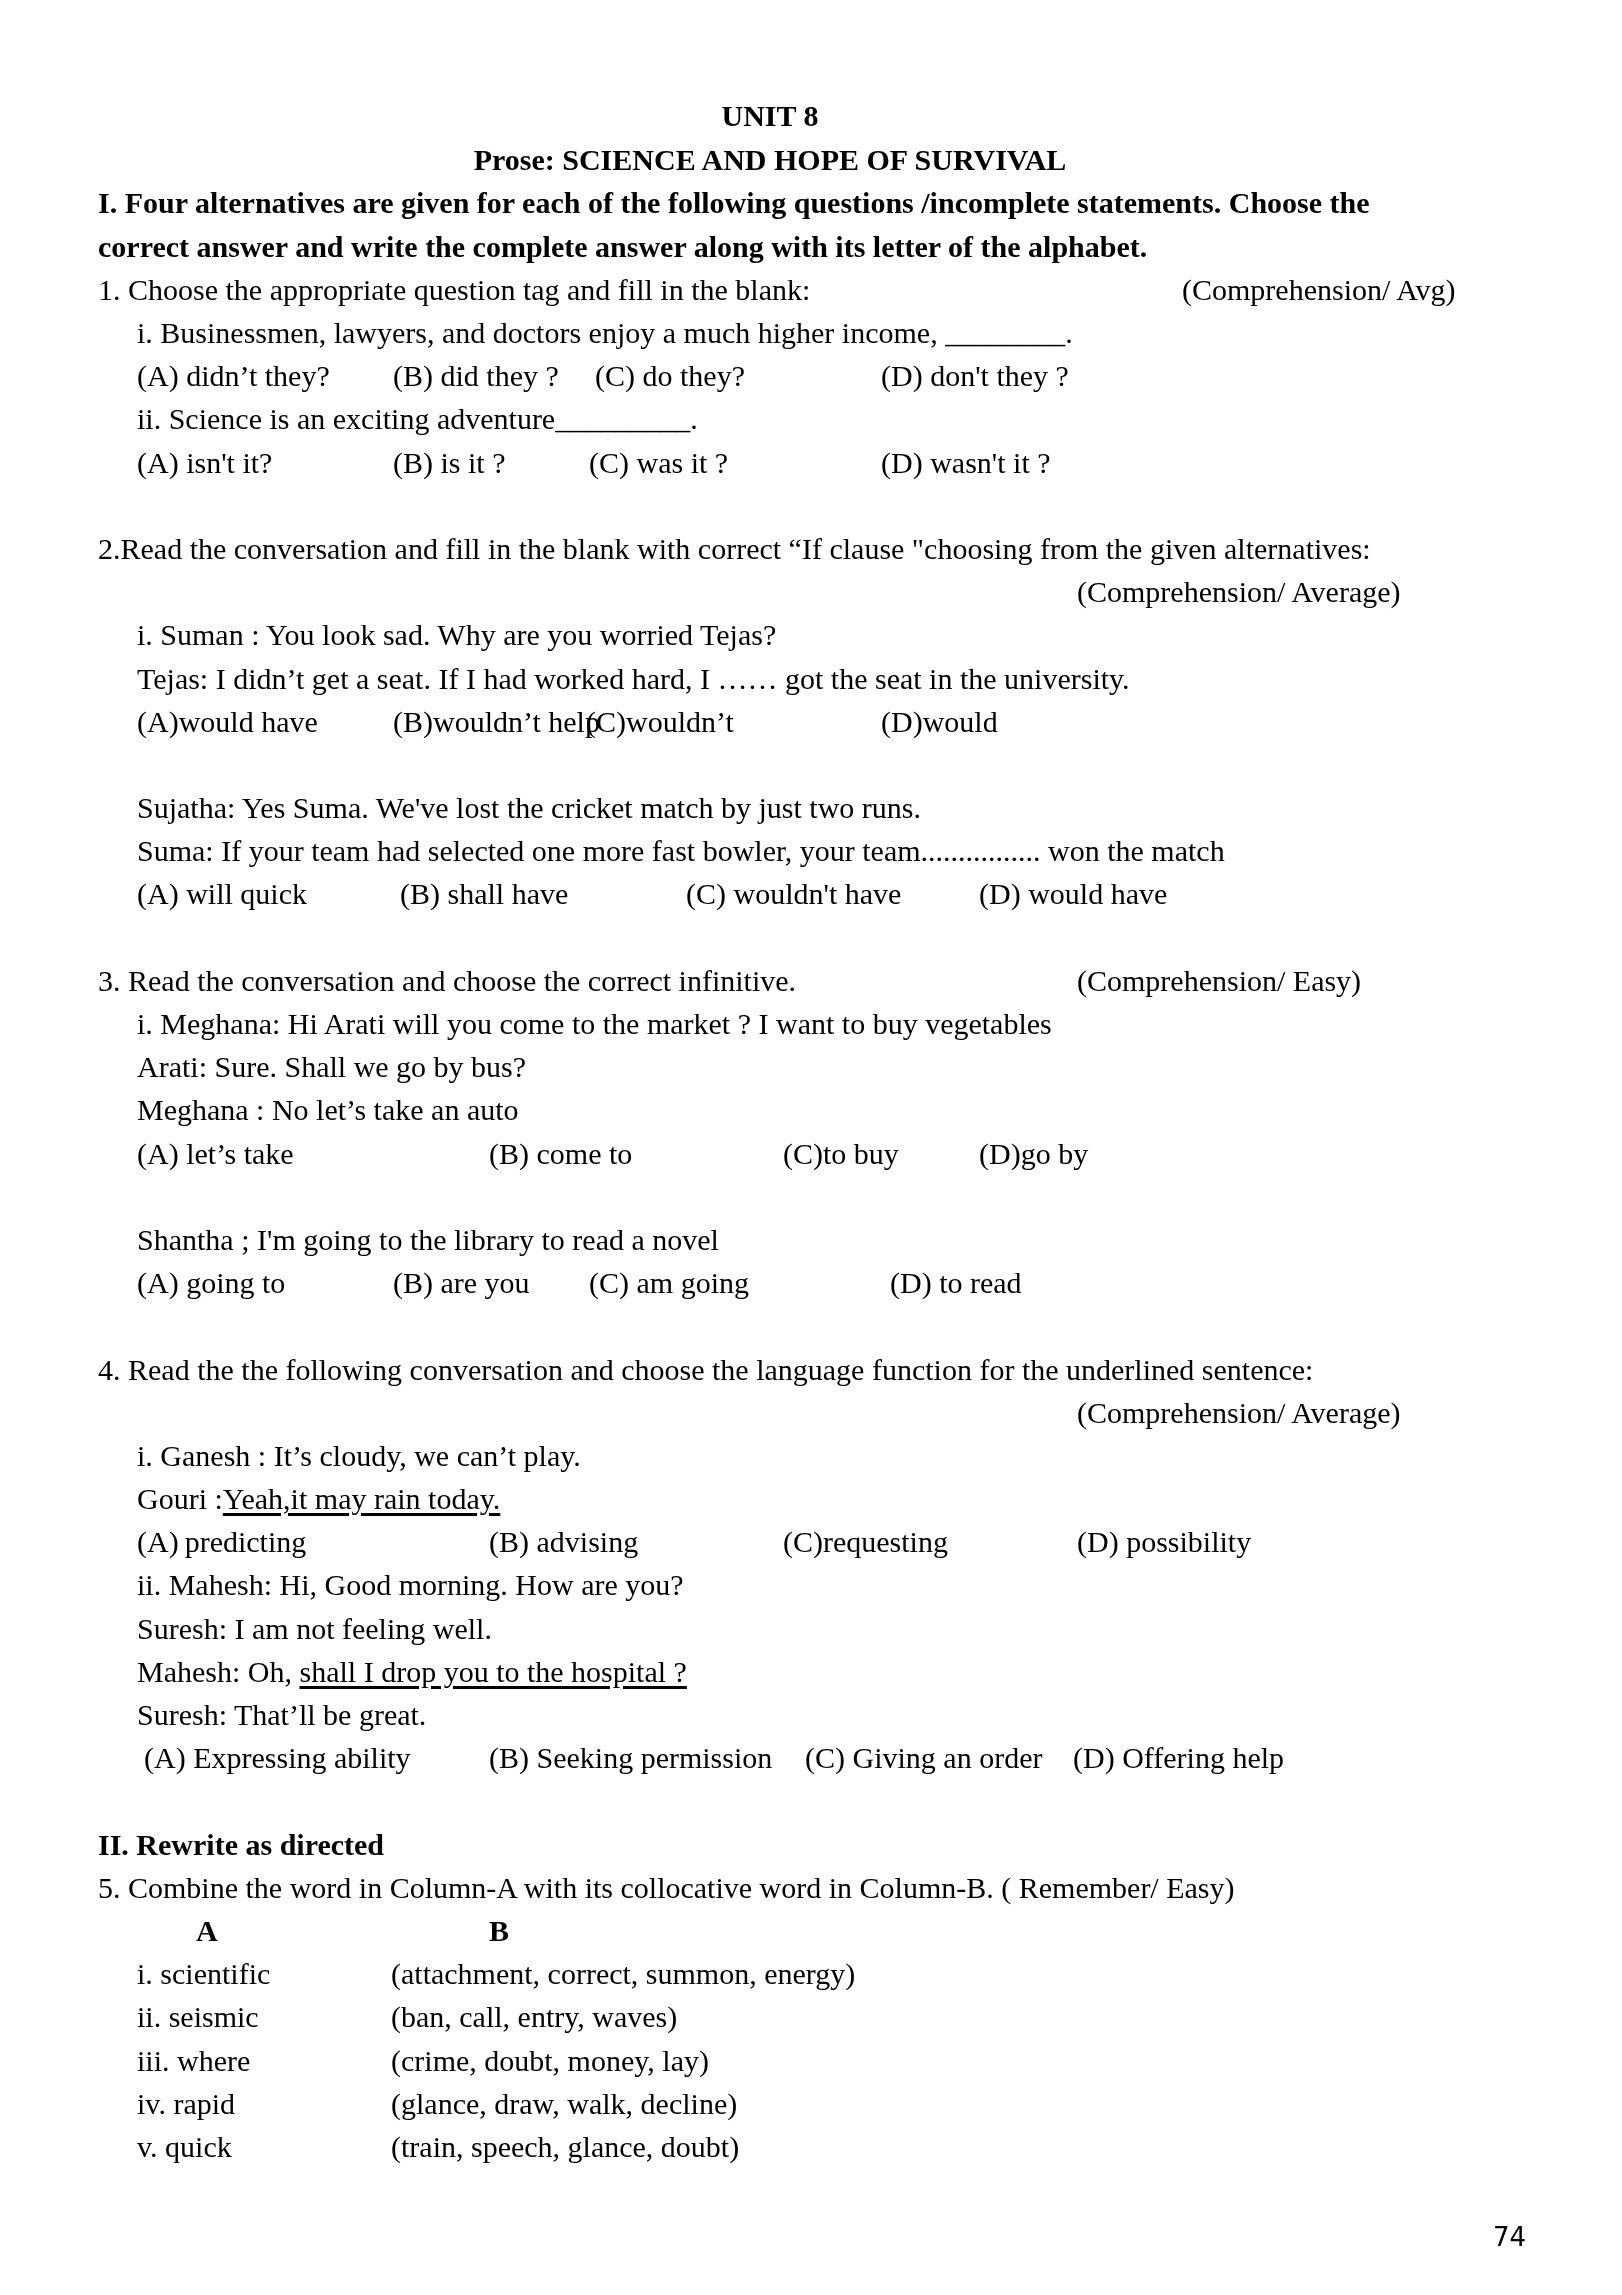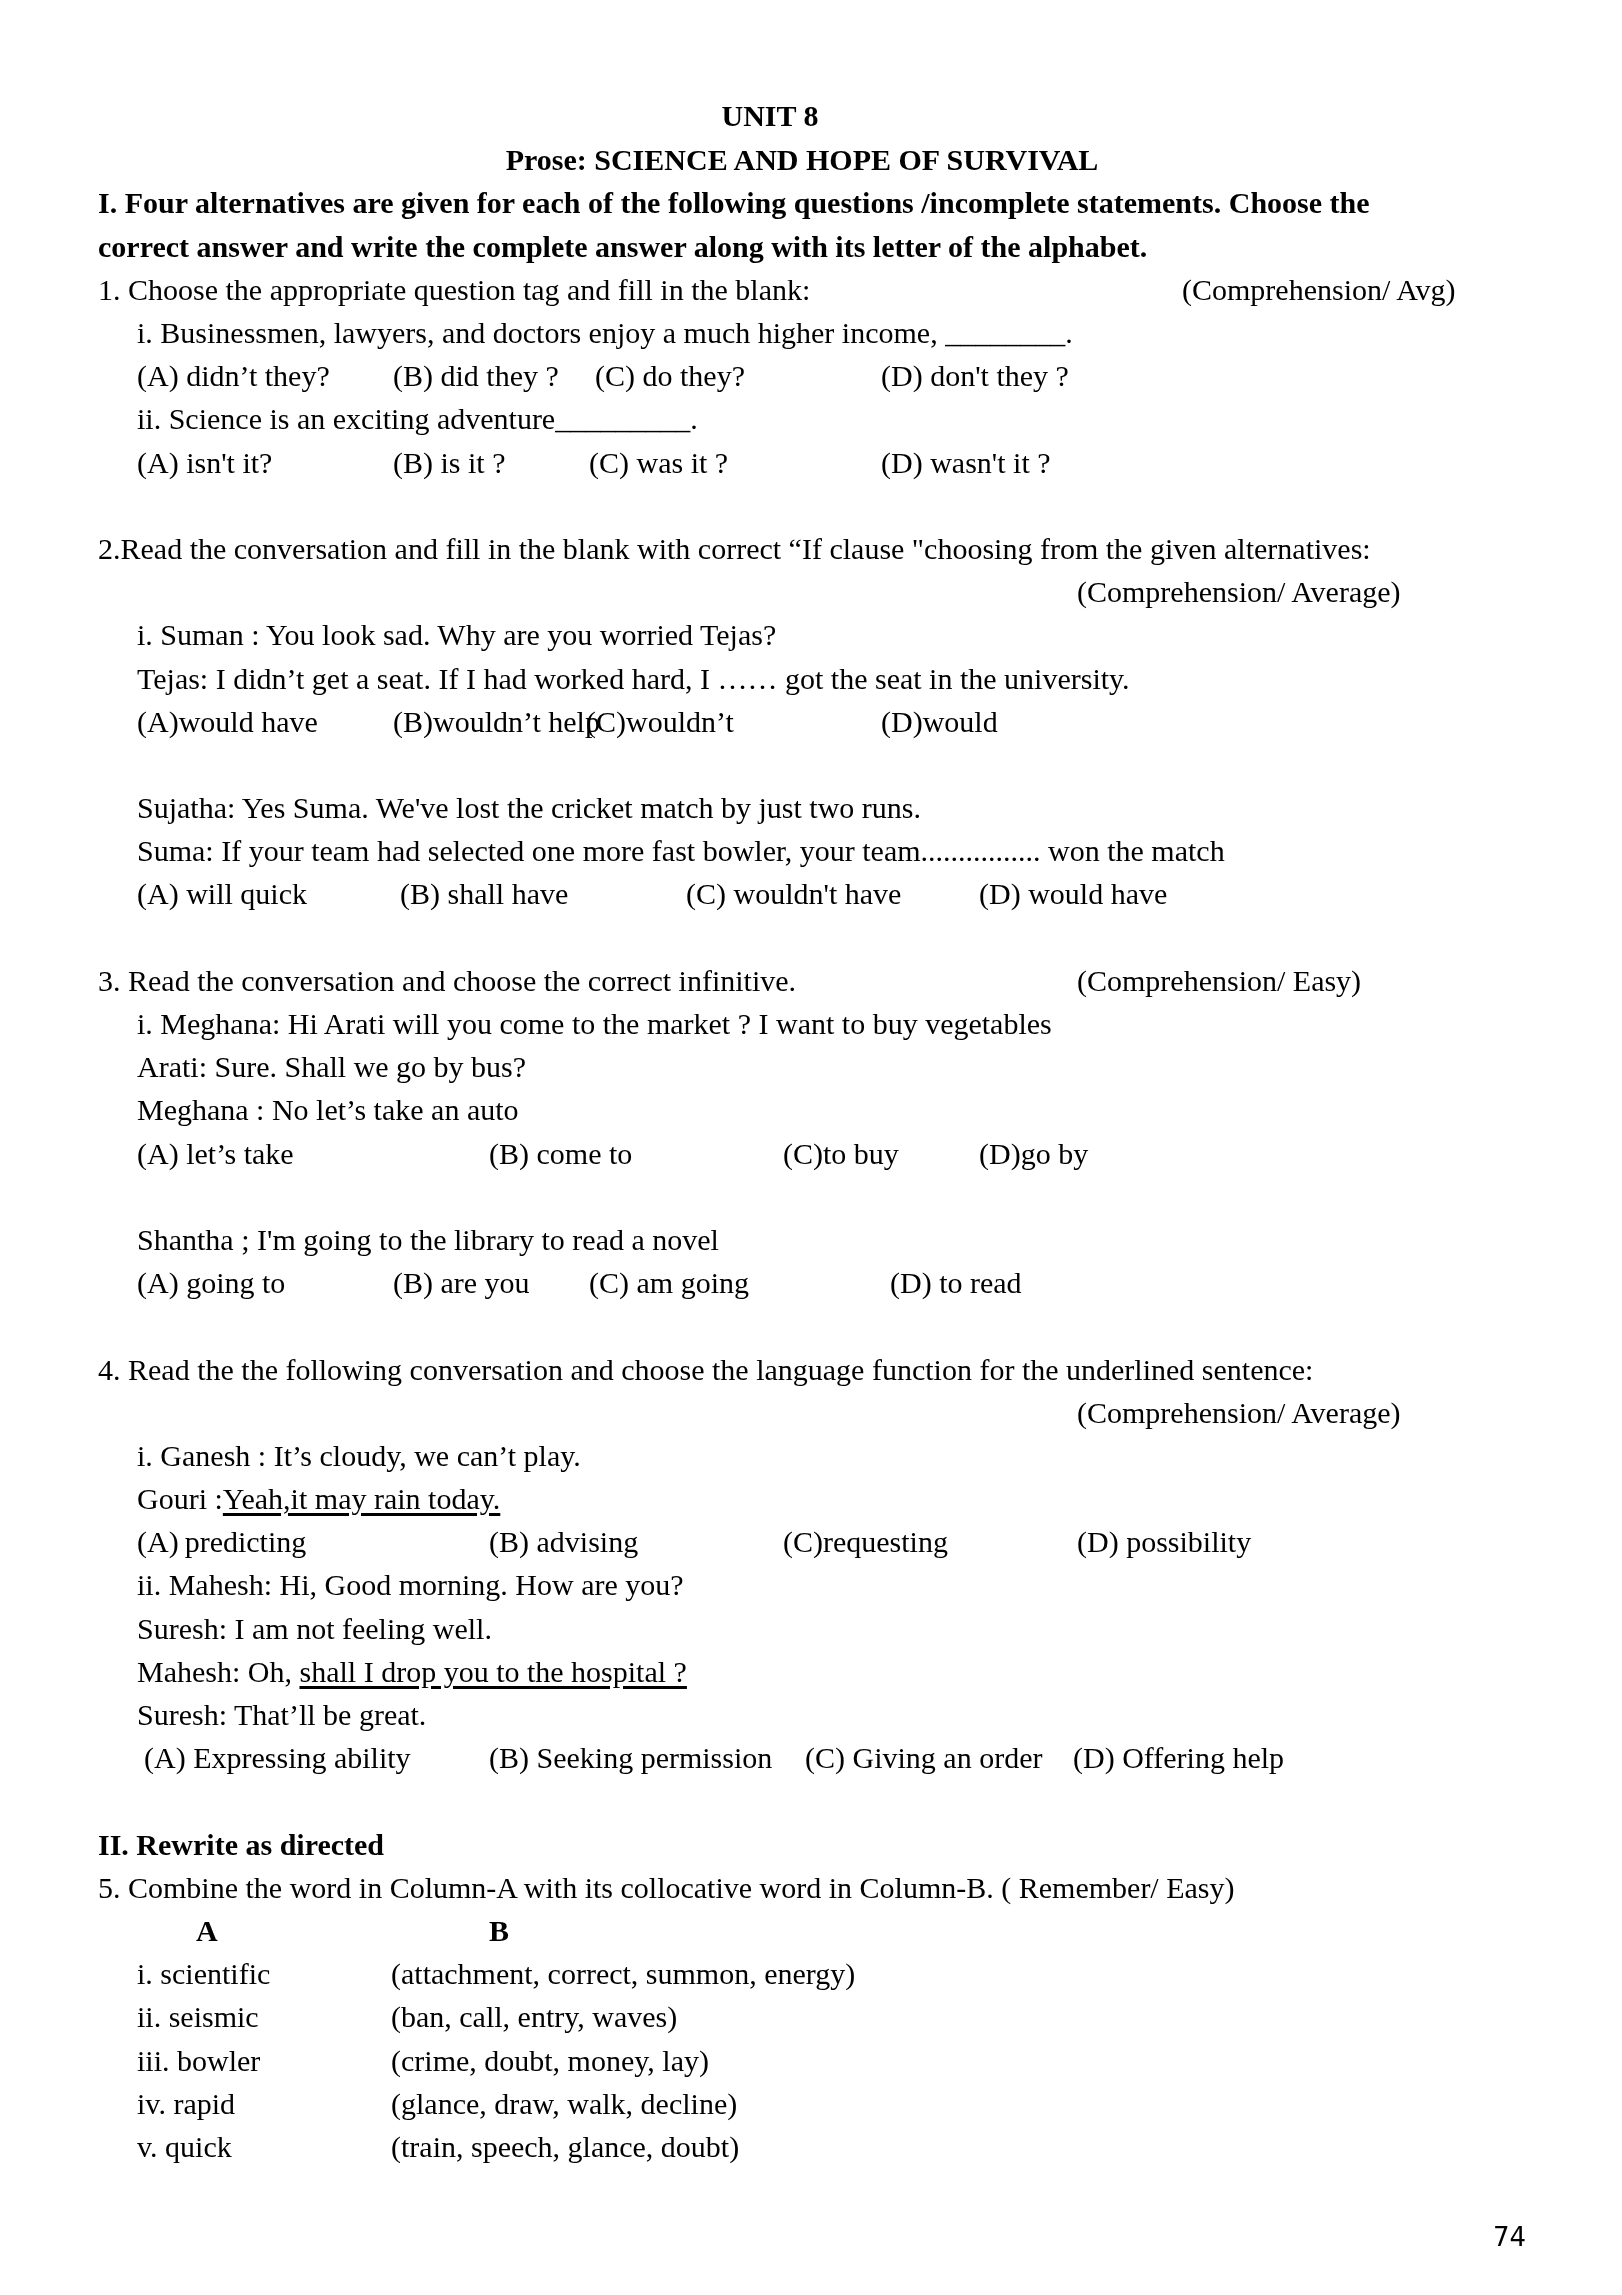--- a/index.html
+++ b/index.html
@@ -12,21 +12,21 @@
   .u { text-decoration: underline; text-underline-offset: 3.9px; }
   .opt { position: absolute; white-space: pre; line-height: 1; }
   .pagenum { position: absolute; font-family: "DejaVu Sans", sans-serif; font-size: 26px; }
 </style>
 </head>
 <body>
 
 <div class="page">
 
   <div class="line center b" style="top:101px;">UNIT 8</div>
-  <div class="line center b" style="top:145px;padding-left:32px;">Prose: SCIENCE AND HOPE OF SURVIVAL</div>
+  <div class="line center b" style="top:145px;">Prose: SCIENCE AND HOPE OF SURVIVAL</div>
 
   <div class="line b" style="left:98px; top:188px;">I. Four alternatives are given for each of the following questions /incomplete statements. Choose the</div>
   <div class="line b" style="left:98px; top:232px;">correct answer and write the complete answer along with its letter of the alphabet.</div>
 
   <div class="line" style="left:98px; top:275px;">1. Choose the appropriate question tag and fill in the blank:</div>
   <div class="line" style="left:1182px; top:275px;">(Comprehension/ Avg)</div>
   <div class="line" style="left:137px; top:318px;">i. Businessmen, lawyers, and doctors enjoy a much higher income, ________.</div>
   <div class="opt" style="left:137px; top:361px;">(A) didn’t they?</div>
   <div class="opt" style="left:393px; top:361px;">(B) did they ?</div>
   <div class="opt" style="left:595px; top:361px;">(C) do they?</div>
@@ -87,21 +87,21 @@
   <div class="line b" style="left:98px; top:1830px;">II. Rewrite as directed</div>
 
   <div class="line" style="left:98px; top:1873px;">5. Combine the word in Column-A with its collocative word in Column-B. ( Remember/ Easy)</div>
   <div class="line b" style="left:196px; top:1916px;">A</div>
   <div class="line b" style="left:489px; top:1916px;">B</div>
 
   <div class="line" style="left:137px; top:1959px;">i. scientific</div>
   <div class="line" style="left:391px; top:1959px;">(attachment, correct, summon, energy)</div>
   <div class="line" style="left:137px; top:2002px;">ii. seismic</div>
   <div class="line" style="left:391px; top:2002px;">(ban, call, entry, waves)</div>
-  <div class="line" style="left:137px; top:2046px;">iii. bowler</div>
+  <div class="line" style="left:137px; top:2046px;">iii. where</div>
   <div class="line" style="left:391px; top:2046px;">(crime, doubt, money, lay)</div>
   <div class="line" style="left:137px; top:2089px;">iv. rapid</div>
   <div class="line" style="left:391px; top:2089px;">(glance, draw, walk, decline)</div>
   <div class="line" style="left:137px; top:2132px;">v. quick</div>
   <div class="line" style="left:391px; top:2132px;">(train, speech, glance, doubt)</div>
 
   <div class="pagenum" style="left:1493px; top:2222px;">74</div>
 </div>
 
 

